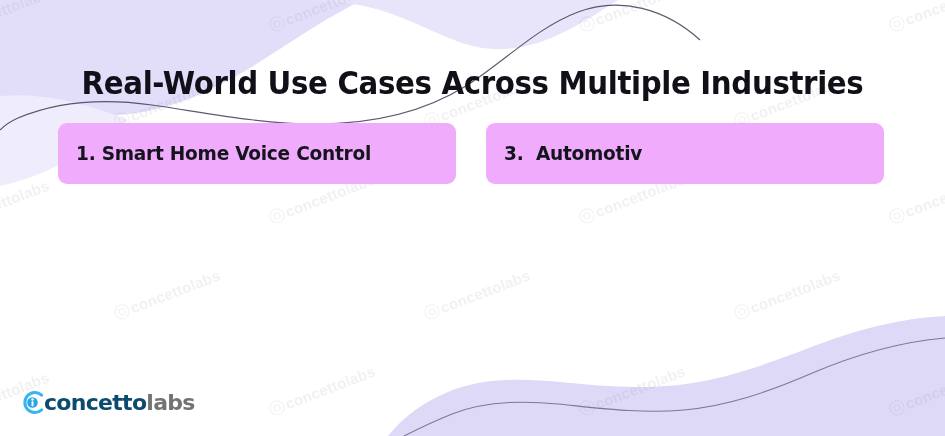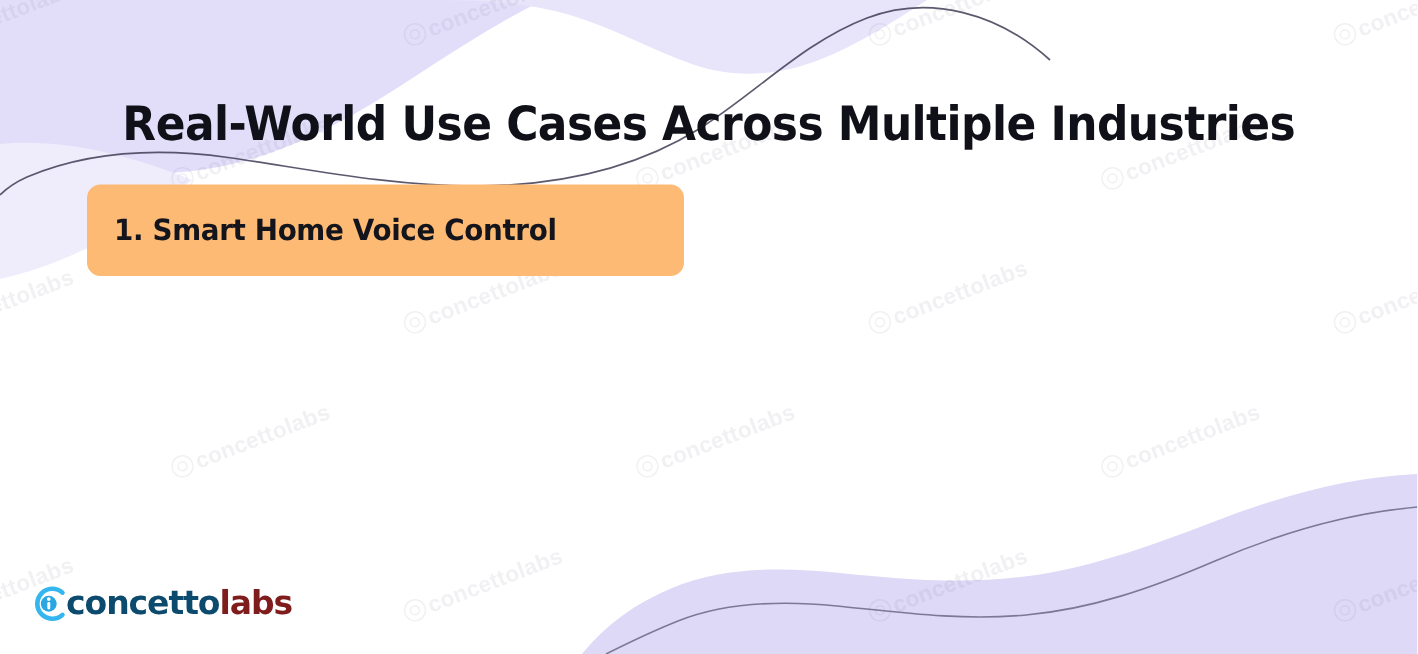--- a/index.html
+++ b/index.html
@@ -95,21 +95,21 @@
     top: 123px;
     width: 826px;
     z-index: 5;
     display: grid;
     grid-template-columns: 398px 398px;
     grid-auto-rows: 61px;
     column-gap: 30px;
     row-gap: 25px;
   }
   .pill {
-    background: #fdba74;
+    background: #f0abfc;
     border-radius: 9px;
     display: flex;
     align-items: center;
     padding: 0 18px;
     box-sizing: border-box;
     overflow: hidden;
   }
   .pill-text {
     font-family: "DejaVu Sans", "Liberation Sans", sans-serif;
     font-size: 19.5px;
@@ -141,21 +141,21 @@
     font-family: "DejaVu Sans", "Liberation Sans", sans-serif;
     font-size: 22px;
     font-weight: 700;
     letter-spacing: -0.7px;
     line-height: 1;
     display: flex;
     align-items: baseline;
     margin-left: -4px;
   }
   .logo-word .w1 { color: #0c4a6e; }
-  .logo-word .w2 { color: #7f1d1d; }
+  .logo-word .w2 { color: #737373; }
 </style>
 </head>
 <body>
 
 <div id="infographic">
 
   <svg class="decor-layer" viewBox="0 0 945 436" preserveAspectRatio="none" aria-hidden="true">
 
     <path d="M0,0 L362,0 C330,16 300,36 272,54 C232,80 196,100 152,110
              C108,120 62,114 28,126 C16,130 7,136 0,142 Z" fill="#e2defa"></path>
@@ -198,20 +198,23 @@
       <span class="wm" style="left: 580px; top: 402px; transform: rotate(-21deg);"><span class="wm-c"></span>concettolabs</span>
       <span class="wm" style="left: 890px; top: 402px; transform: rotate(-21deg);"><span class="wm-c"></span>concettolabs</span>
     </div>
 
   <h1 class="title">Real-World Use Cases Across Multiple Industries</h1>
 
   <div class="grid">
     <div class="pill">
       <span class="pill-text">1. Smart Home Voice Control</span>
     </div>
+    <div class="pill">
+      <span class="pill-text">3.  Automotiv</span>
+    </div>
   </div>
 
   <div class="logo">
     <span class="logo-mark">
       <svg viewBox="0 0 25 25" width="25" height="25" aria-hidden="true">
         <path d="M21.6 5.1 A10 10 0 1 0 21.6 19.9" fill="none" stroke="#35b6ee" stroke-width="3.1" stroke-linecap="round"></path>
         <circle cx="12.5" cy="12.5" r="5.3" fill="#2aa6e2"></circle>
         <circle cx="12.5" cy="9.4" r="1.25" fill="#ffffff"></circle>
         <rect x="11.55" y="11.3" width="1.95" height="5.0" rx="0.9" fill="#ffffff"></rect>
       </svg>

